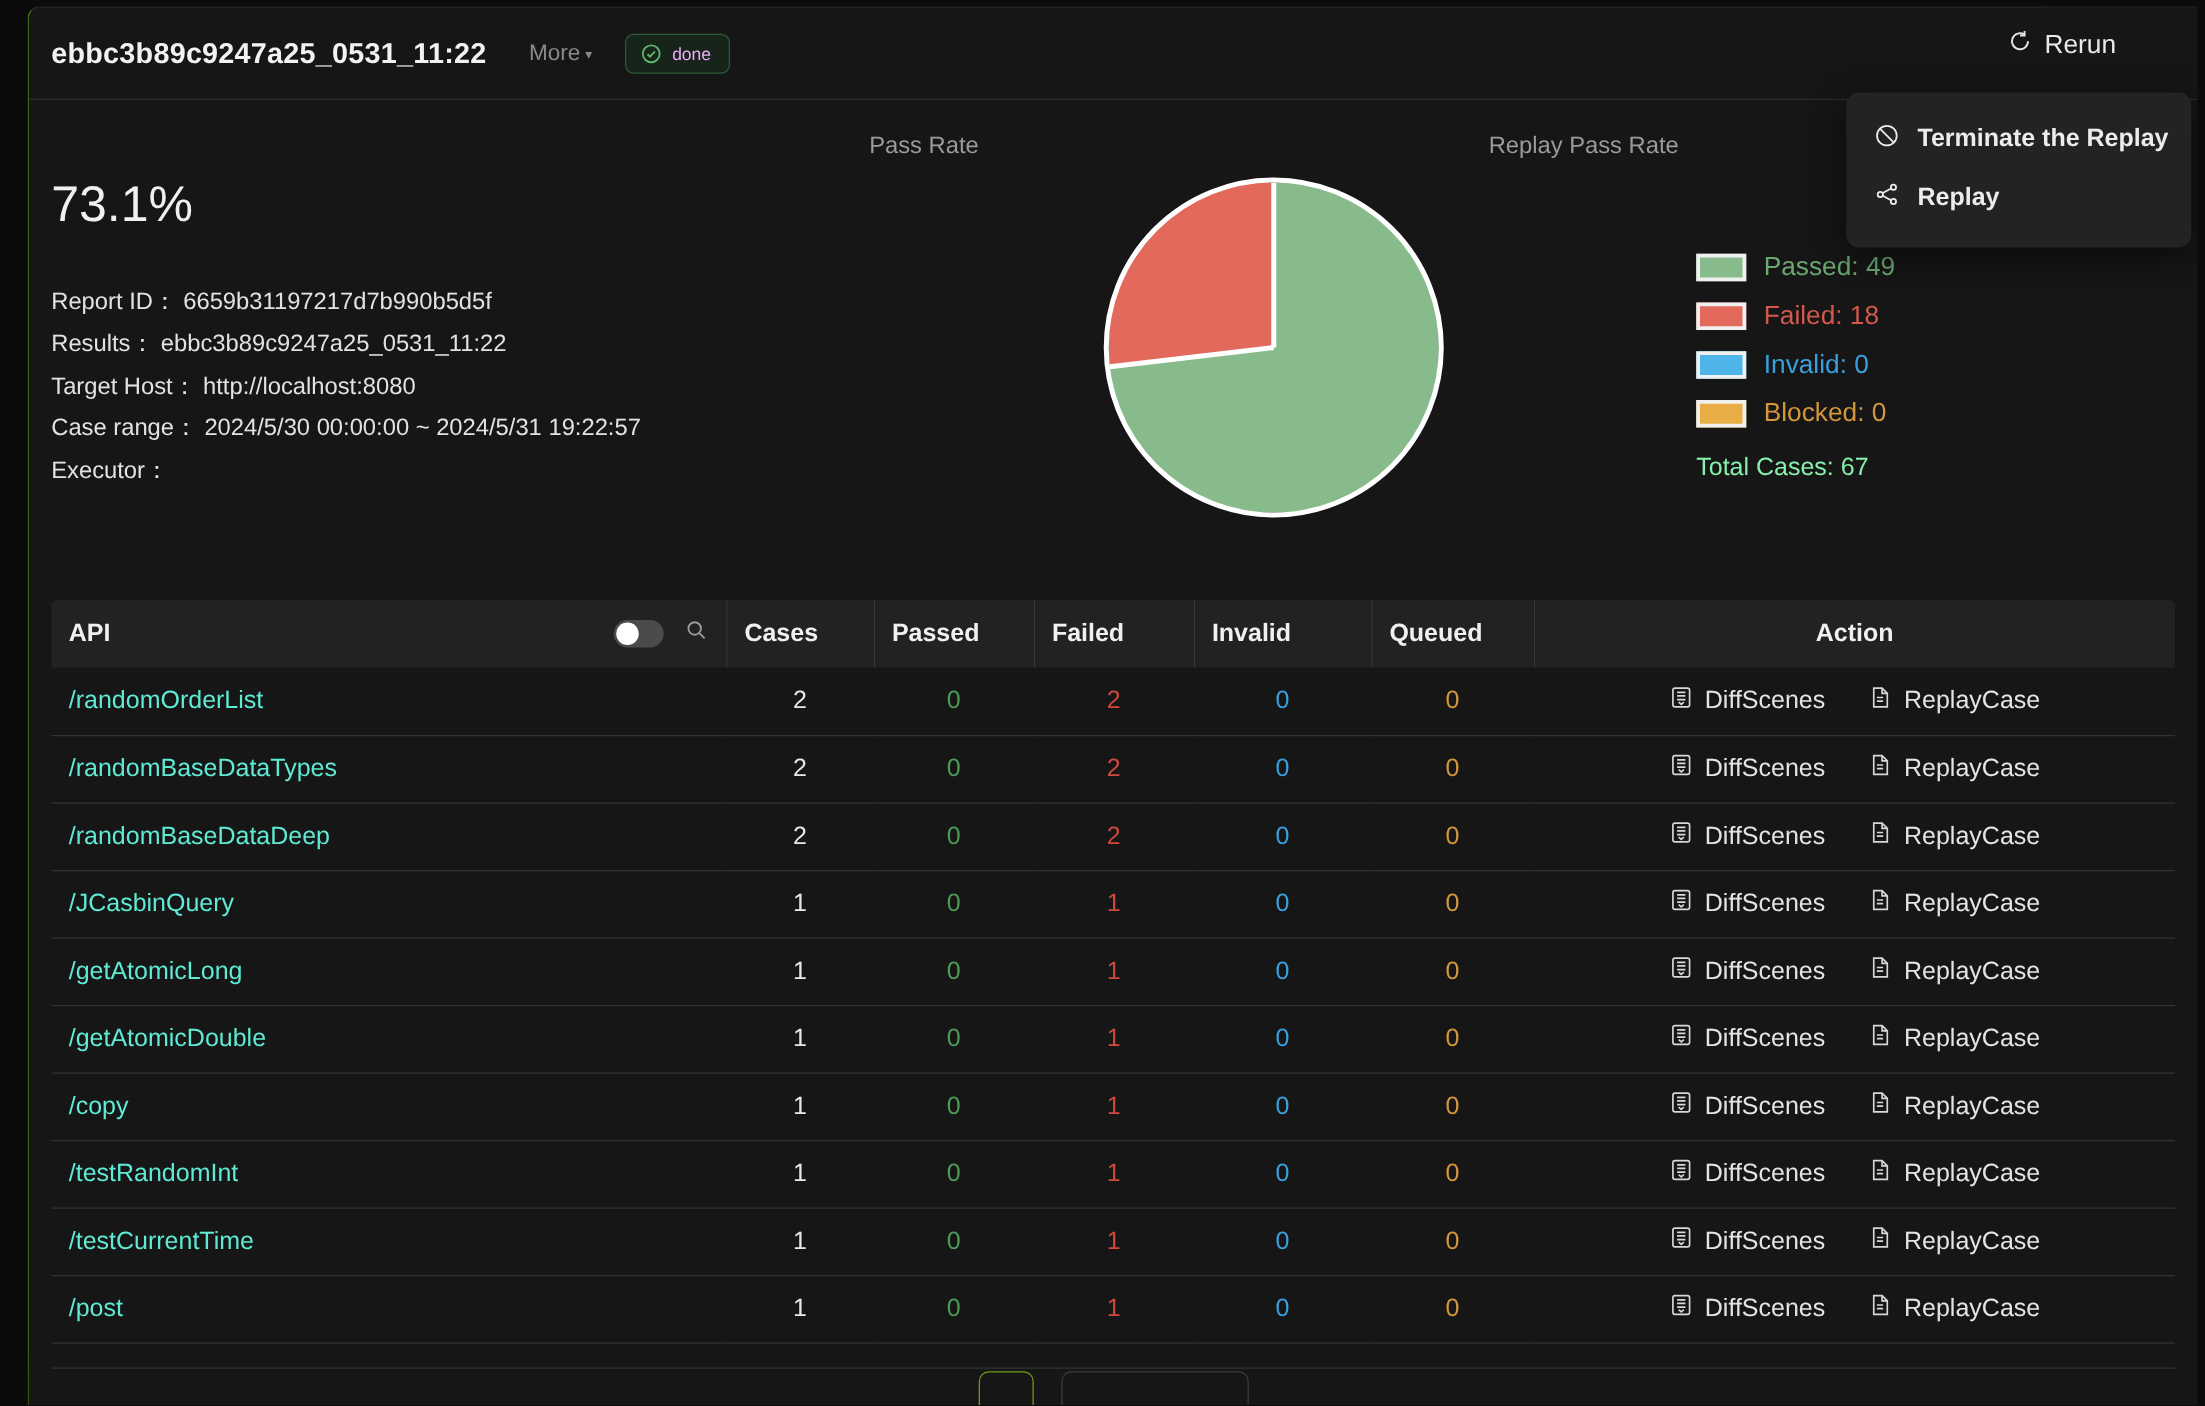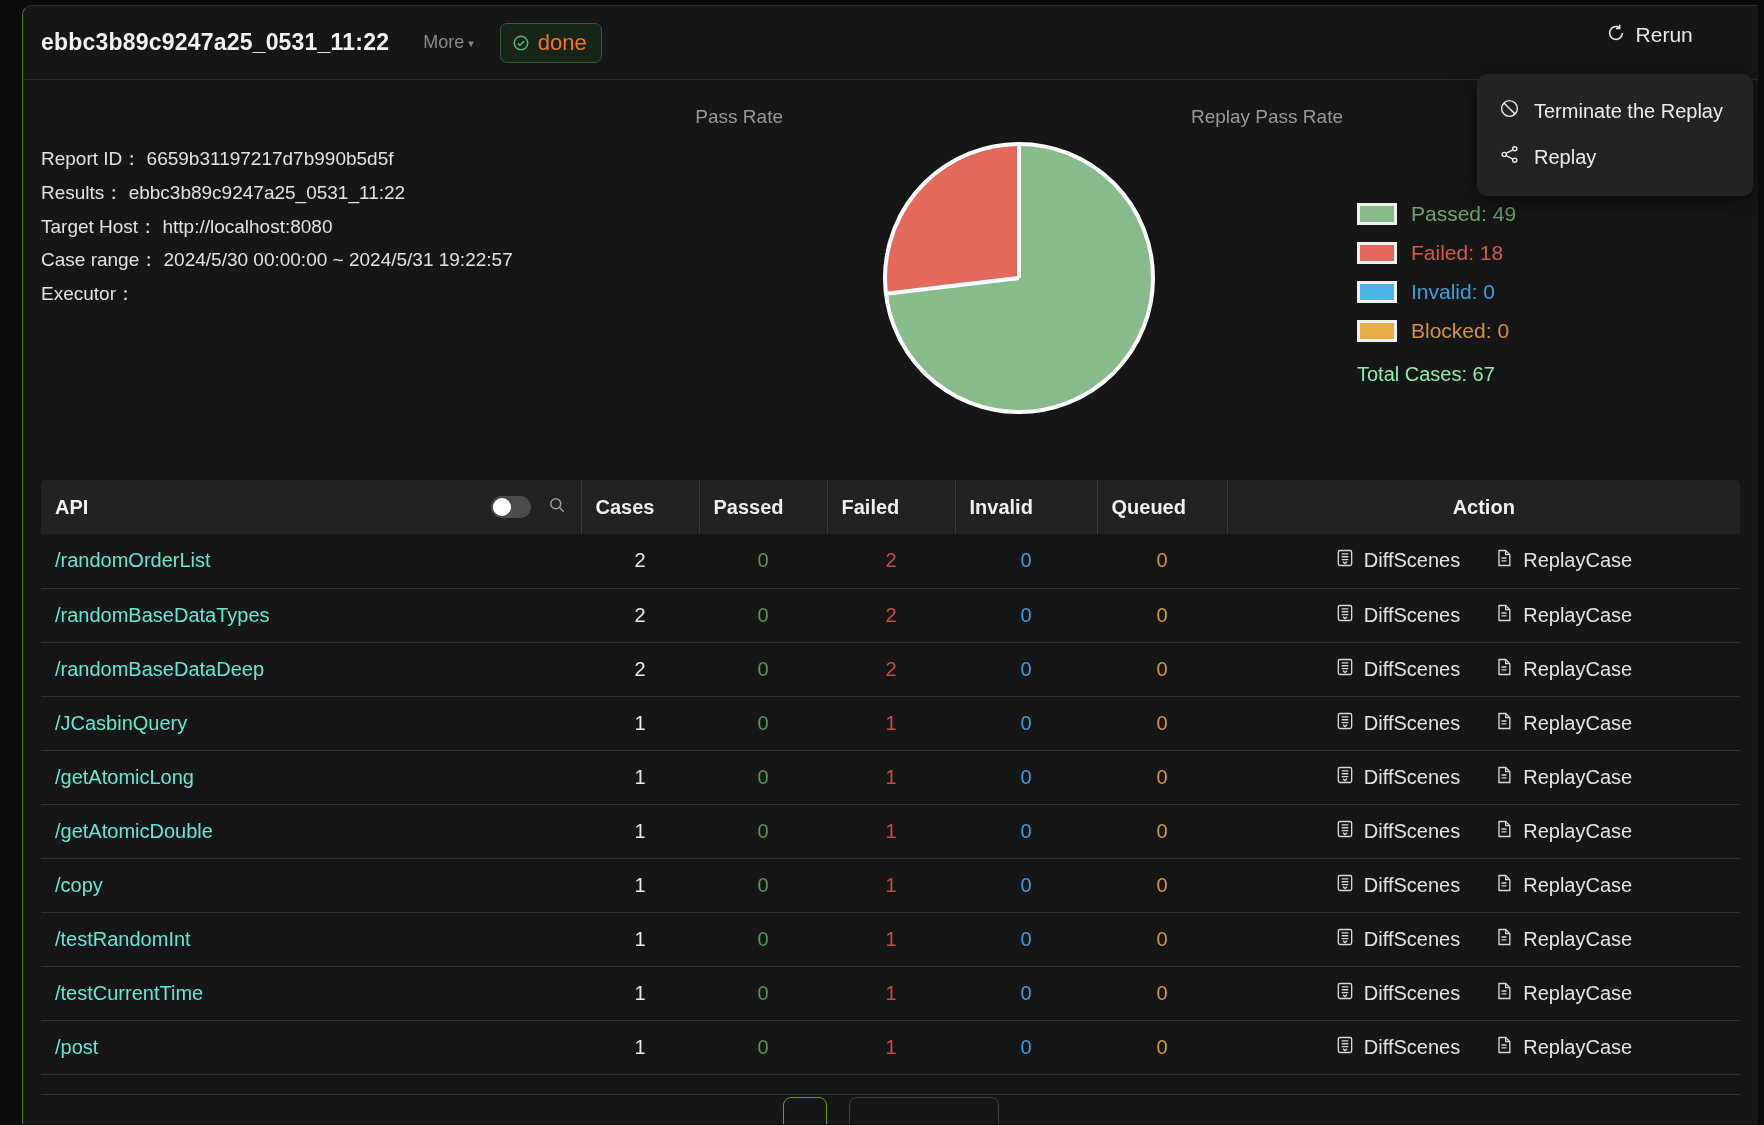--- a/index.html
+++ b/index.html
@@ -43,24 +43,24 @@
     align-items: center;
     gap: 4px;
     cursor: pointer;
   }
   .more-toggle .chev { font-size: 11px; position: relative; top: 1px; }
   .badge {
     margin-left: 26px;
     display: flex; align-items: center; gap: 8px;
     border: 1px solid #2f5b36;
     background: #16241a;
-    color: #f97316;
+    color: #f0abfc;
     border-radius: 7px;
     padding: 6px 14px 6px 11px;
-    font-size: 22px;
+    font-size: 14px;
     cursor: pointer;
   }
   .badge svg { display:block; }
   .header-right {
     margin-left: auto;
     display: flex;
     align-items: center;
     gap: 26px;
     flex-direction: column;
   }
@@ -84,20 +84,21 @@
   
   .dropdown {
     position: absolute;
     right: 5px; top: 68px;
     width: 276px;
     background: #232323;
     border-radius: 10px;
     padding: 14px 0 16px 0;
     box-shadow: 0 6px 26px rgba(0,0,0,.55);
     z-index: 40;
+    font-weight: bold;
   }
   .ditem {
     display: flex; align-items: center; gap: 14px;
     padding: 10px 18px 10px 22px;
     color: #ececec;
     font-size: 20px;
     cursor: pointer;
   }
   .ditem svg { flex: 0 0 auto; }
 
@@ -304,20 +305,21 @@
         </svg>
       </span>
       <span>Replay</span>
     </div>
   </div>
 
   <div class="summary">
 
     <div class="left-col">
       <div class="sublabel">Pass Rate</div>
+      <div class="bigrate">73.1%</div>
       <div class="kv">
         <div>
           <span class="k">Report ID：</span>
           <span class="v">6659b31197217d7b990b5d5f</span>
         </div>
         <div>
           <span class="k">Results：</span>
           <span class="v">ebbc3b89c9247a25_0531_11:22</span>
         </div>
         <div>

